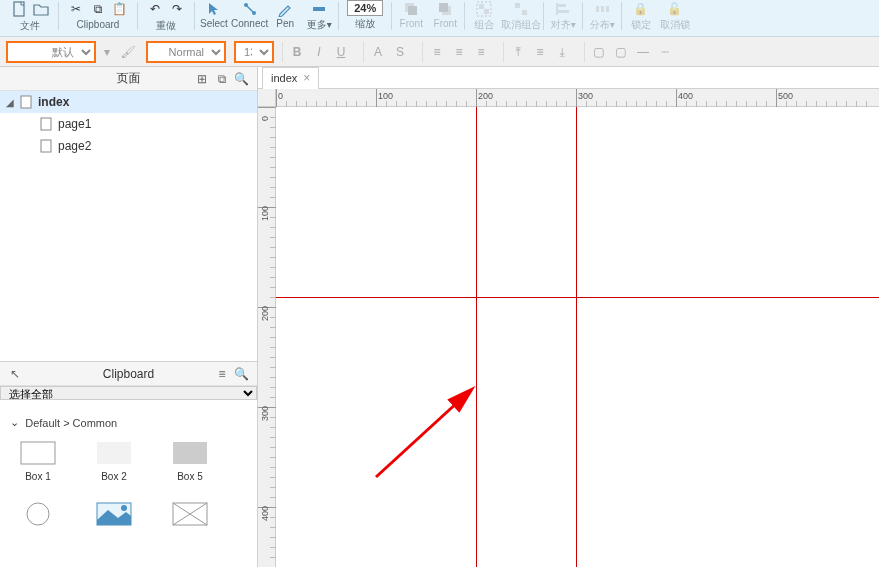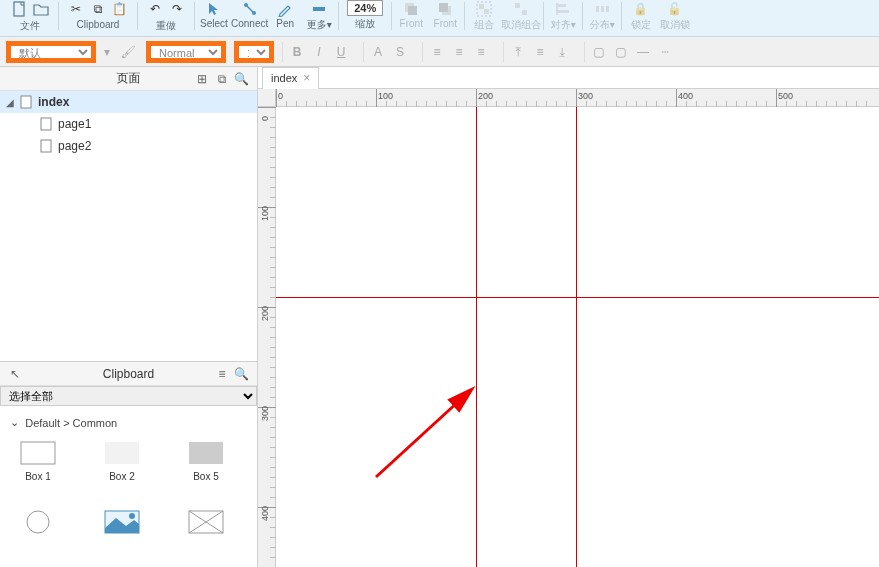--- a/index.html
+++ b/index.html
@@ -11,21 +11,21 @@
 .ribbon-icons { display: flex; gap: 4px; height: 18px; align-items: center; }
 .ribbon-label { font-size: 10px; color: #5a6a72; margin-top: 1px; }
 .ribbon-sep { width: 1px; height: 28px; background: #c8d8e0; margin: 2px 2px 0; }
 .ribbon-btn { display: flex; flex-direction: column; align-items: center; min-width: 34px; height: 34px; justify-content: flex-start; padding-top: 0; }
 .ribbon-btn-ico { width: 18px; height: 18px; display: flex; align-items: center; justify-content: center; }
 .ribbon-btn-label { font-size: 10px; color: #5a6a72; margin-top: 0; }
 .disabled { opacity: 0.4; }
 
 
 .toolbar { background: #f0f0f0; height: 30px; display: flex; align-items: center; gap: 8px; padding: 0 6px; border-bottom: 1px solid #d0d0d0; }
-.sel { background: #fff; border: 5px solid #f97316; height: 22px; font-size: 11px; padding: 0 4px; color: #888; }
+.sel { background: #fff; border: 2px solid #f97316; height: 22px; font-size: 11px; padding: 0 4px; color: #888; text-align: right; }
 .sel.font-name { width: 100px; }
 .sel.font-size { width: 40px; }
 .sel.font-weight { width: 80px; }
 .style-sel { width: 90px; }
 .tb-ico { width: 20px; height: 20px; border: 1px solid transparent; display: flex; align-items: center; justify-content: center; font-size: 12px; color: #aaa; }
 .tb-group { display: flex; gap: 2px; padding: 0 4px; border-left: 1px solid #ddd; }
 
 
 .main { display: flex; height: 500px; }
 .left-col { width: 258px; display: flex; flex-direction: column; border-right: 1px solid #d0d0d0; }
@@ -39,24 +39,24 @@
 .tree { flex: 0 0 270px; overflow: auto; background: #fff; }
 .tree-row { display: flex; align-items: center; height: 22px; padding-left: 6px; gap: 4px; font-size: 12px; }
 .tree-row.sel-row { background: #def; }
 .tree-row.child { padding-left: 40px; }
 .tree-caret { width: 10px; font-size: 10px; color: #666; }
 .tree-ico { width: 14px; height: 14px; }
 
 
 .lib-panel { flex: 1; display: flex; flex-direction: column; border-top: 1px solid #d0d0d0; }
 .lib-select-row { height: 22px; }
-.lib-select { width: 100%; height: 20px; border: 1px solid #ccc; font-size: 11px; padding: 0 4px; }
+.lib-select { width: 100%; height: 14px; border: 1px solid #ccc; font-size: 11px; padding: 0 4px; }
 .lib-scroll { flex: 1; overflow-y: scroll; }
 .lib-cat { padding: 8px 10px; font-size: 11px; color: #444; display: flex; align-items: center; gap: 6px; }
-.shapes-grid { display: flex; flex-wrap: wrap; padding: 4px 10px; gap: 28px; }
+.shapes-grid { display: flex; flex-wrap: wrap; padding: 4px 10px; gap: 20px; }
 .shape-cell { width: 56px; display: flex; flex-direction: column; align-items: center; gap: 6px; }
 .shape-box { width: 36px; height: 24px; display: flex; align-items: center; justify-content: center; }
 .shape-label { font-size: 10px; color: #333; }
 
 
 .canvas-area { flex: 1; display: flex; flex-direction: column; background: #f9f9f9; }
 .tabs-row { height: 22px; background: #fff; border-bottom: 1px solid #d0d0d0; display: flex; align-items: center; padding-left: 4px; }
 .tab { height: 22px; display: flex; align-items: center; gap: 6px; padding: 0 8px; border: 1px solid #d0d0d0; border-bottom: none; background: #fff; font-size: 11px; }
 .tab .close { color: #999; font-size: 12px; }
 .ruler-corner { width: 18px; height: 18px; background: #f0f0f0; border-right: 1px solid #ccc; border-bottom: 1px solid #ccc; position: absolute; left: 0; top: 0; }

